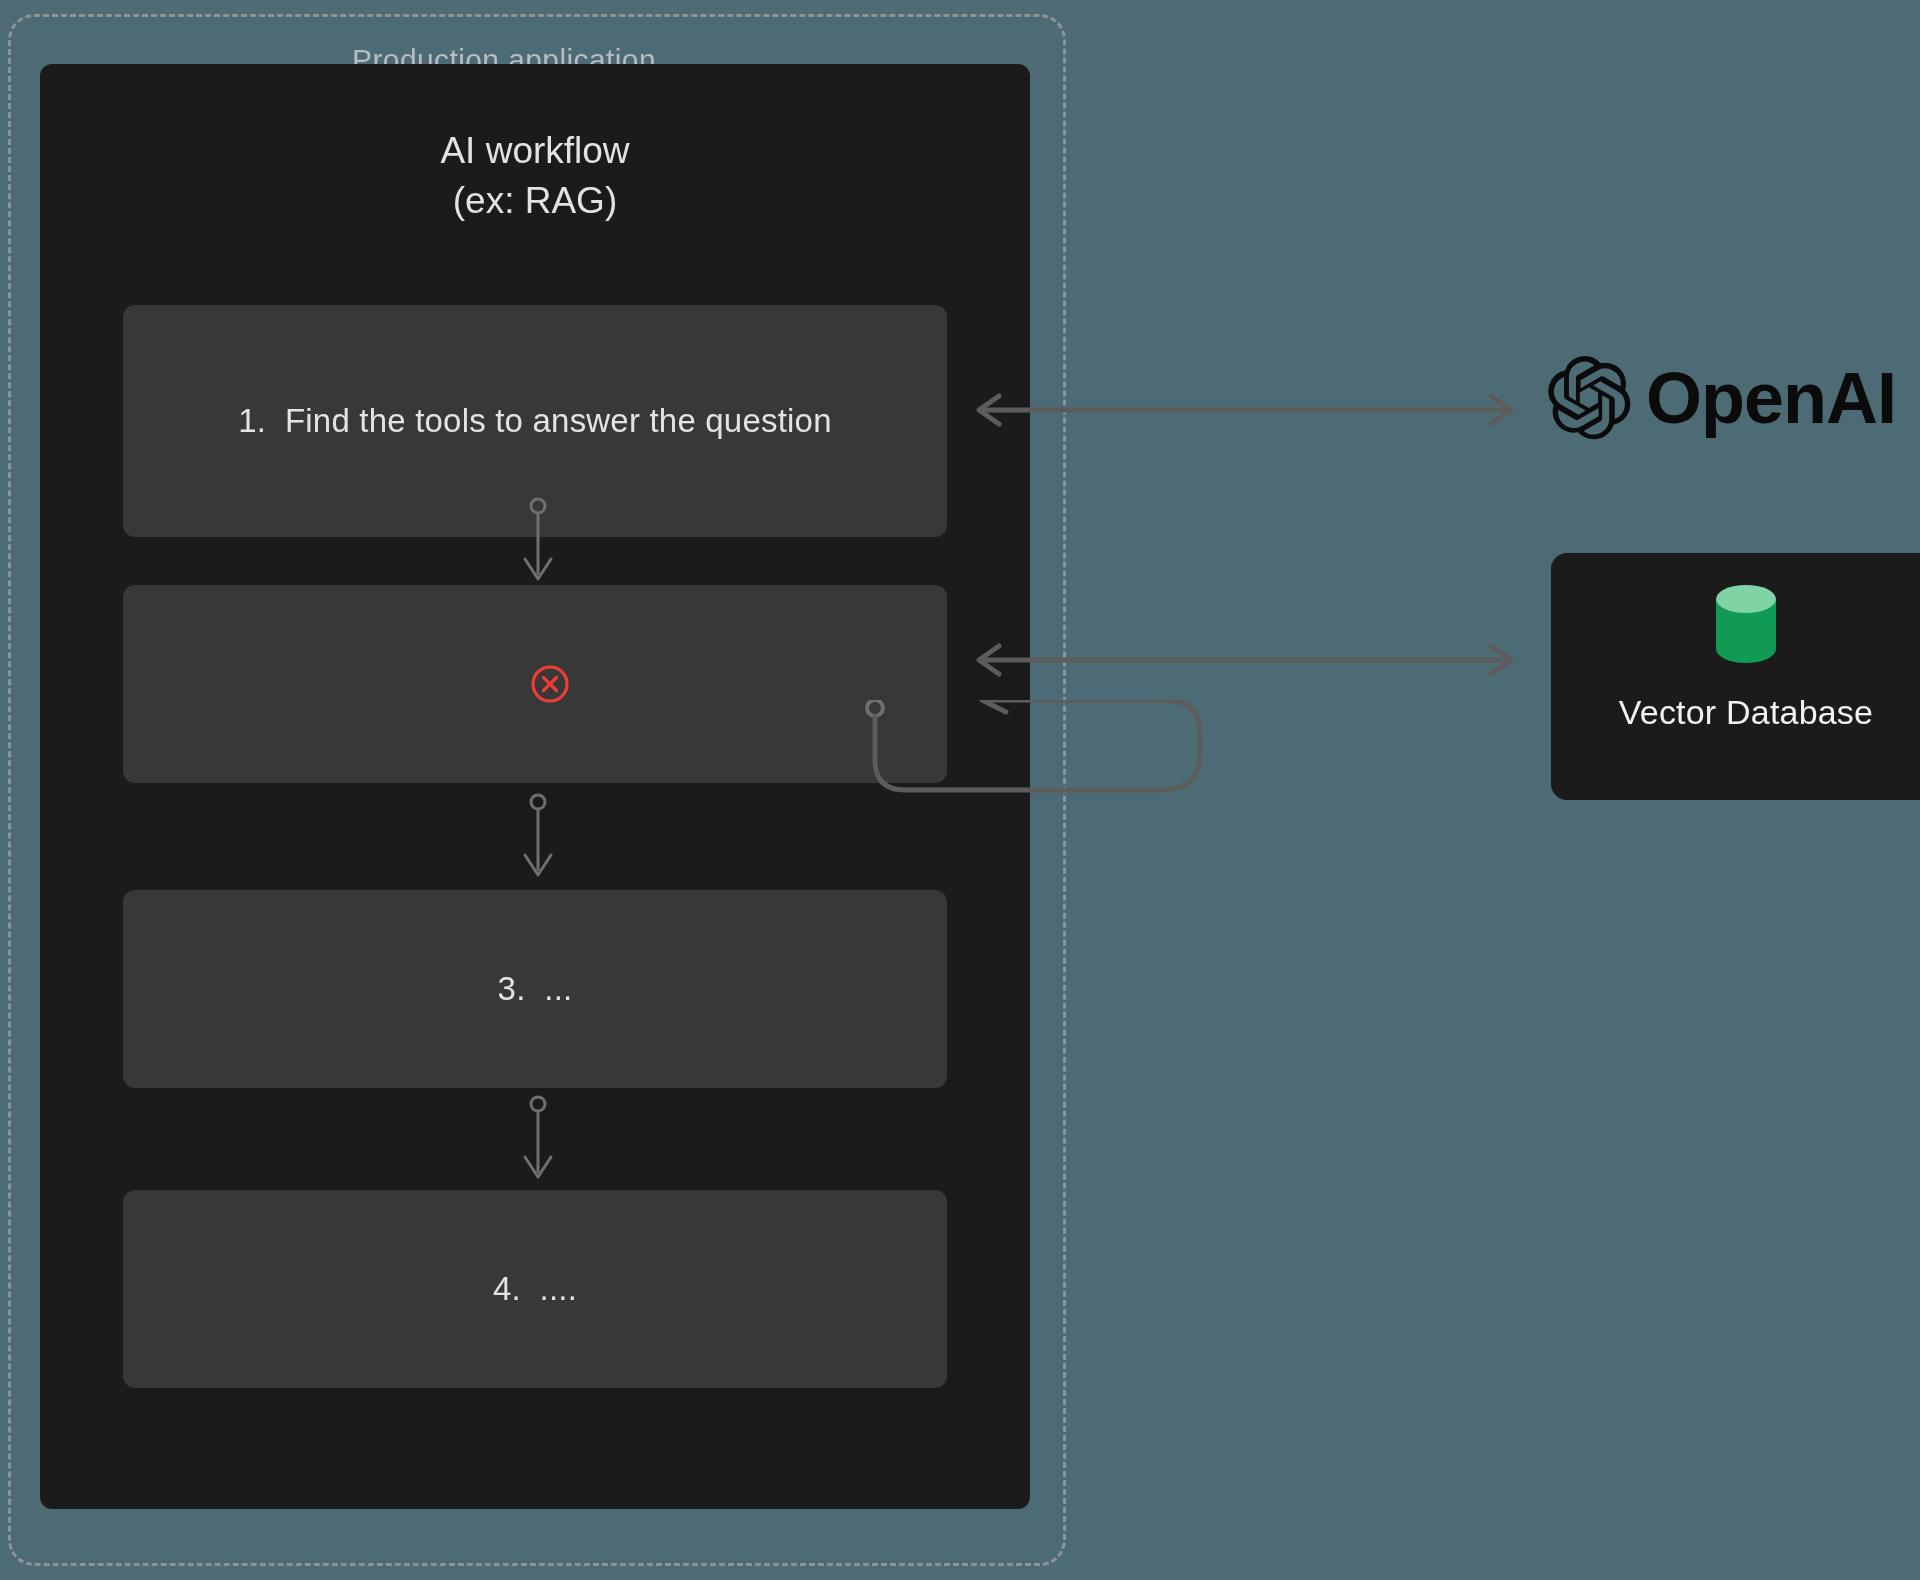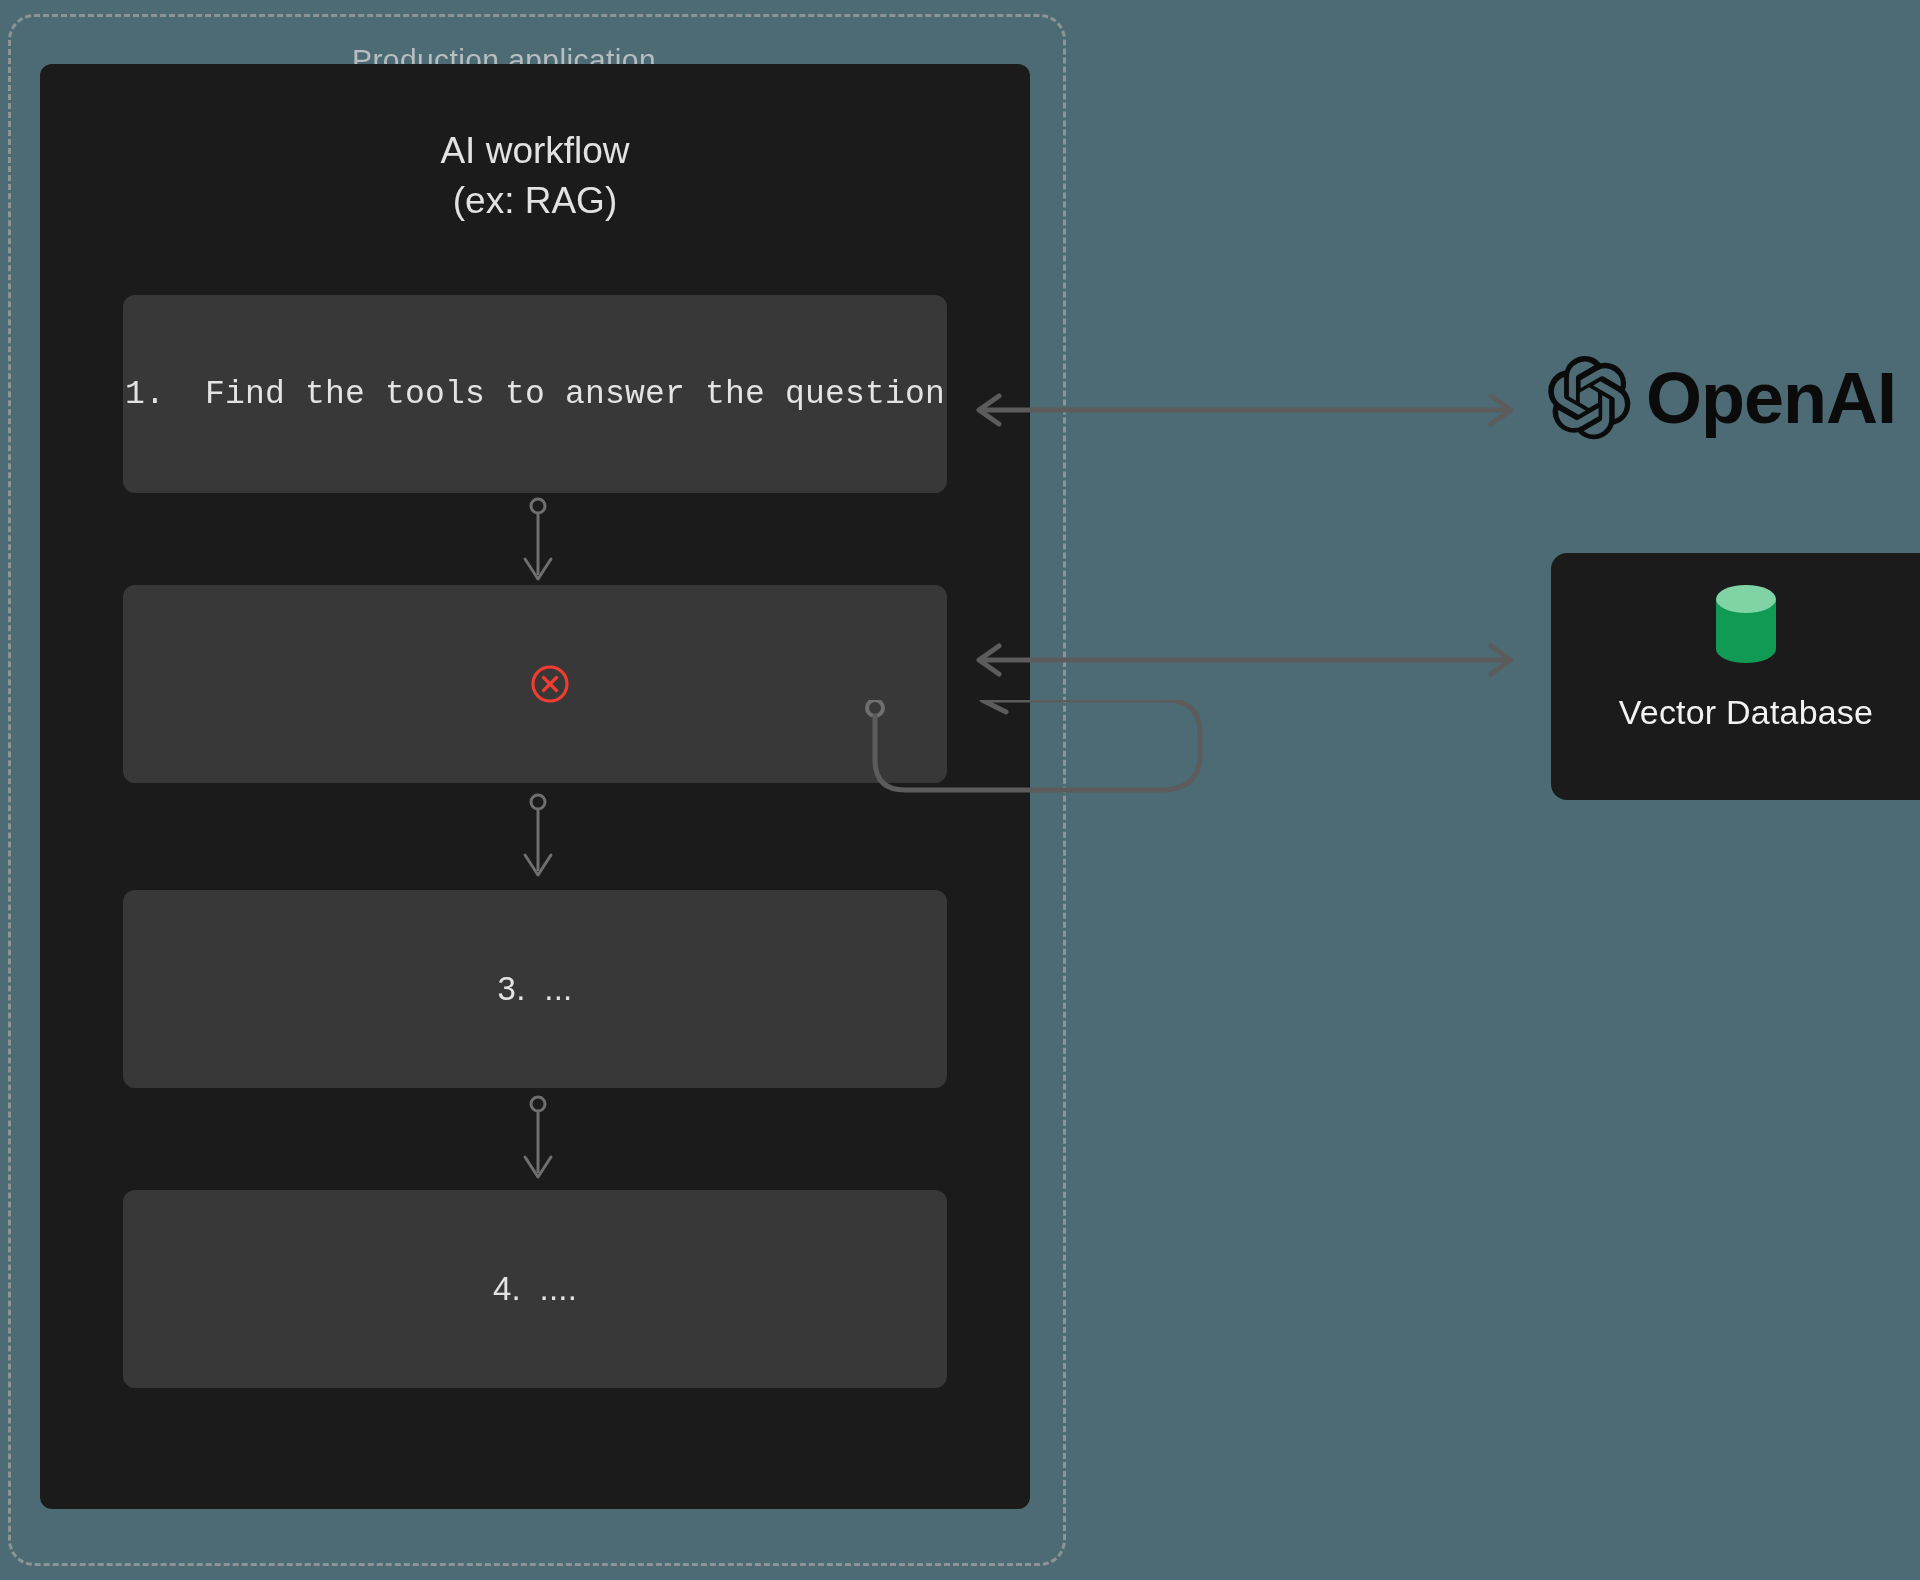--- a/index.html
+++ b/index.html
@@ -82,21 +82,21 @@
     align-items: center;
     justify-content: center;
     box-sizing: border-box;
   }
   .step-text {
     color: #e3e3e3;
     font-size: 33px;
     letter-spacing: 0.2px;
     white-space: pre;
   }
-  .step-1 { top: 295px; height: 198px; font-family: Liberation Mono, monospace; }
+  .step-1 { top: 305px; height: 232px; }
   .step-2 { top: 585px; height: 198px; }
   .step-3 { top: 890px; height: 198px; }
   .step-4 { top: 1190px; height: 198px; }
 
   
   .error-icon {
     display: inline-block;
     width: 40px;
     height: 40px;
     margin-left: 30px;

